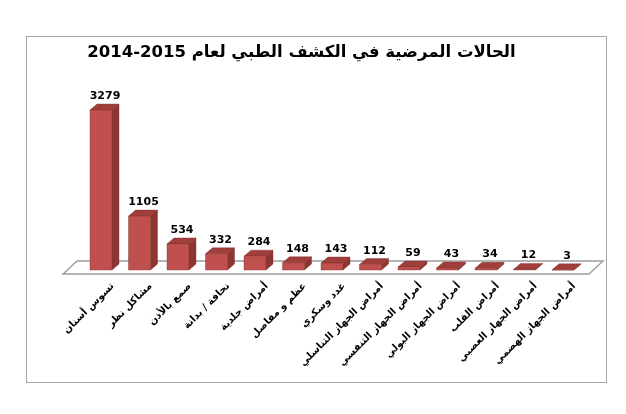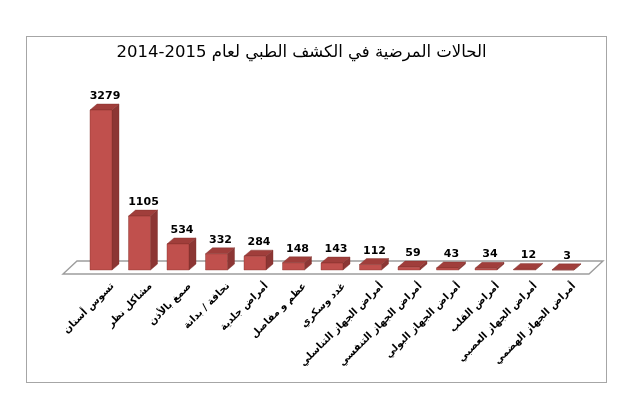--- a/index.html
+++ b/index.html
@@ -23,21 +23,21 @@
   }
   .chart-title {
     position: absolute;
     left: 26px;
     top: 42px;
     width: 551px;
     text-align: center;
     direction: rtl;
     unicode-bidi: plaintext;
     font-size: 16.5px;
-    font-weight: normal;
+    font-weight: bold;
     color: #000000;
     letter-spacing: 0px;
   }
   svg.plot {
     position: absolute;
     left: 0;
     top: 0;
     width: 626px;
     height: 414px;
   }

